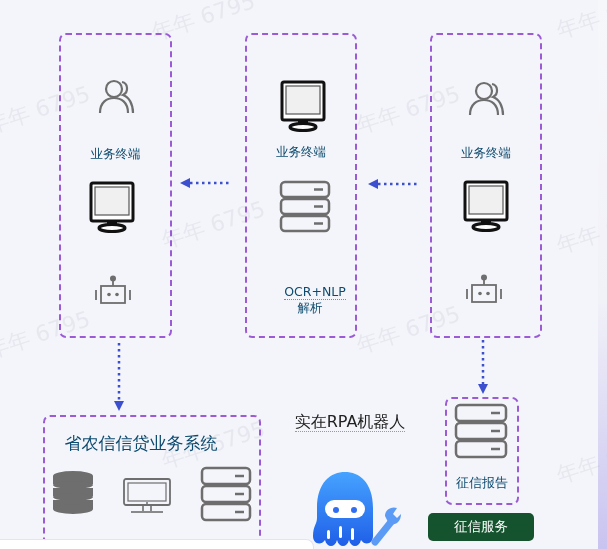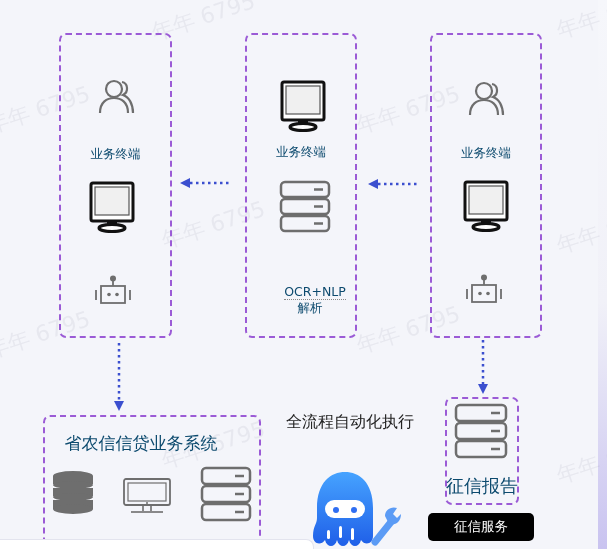--- a/index.html
+++ b/index.html
@@ -26,21 +26,21 @@
   .label {
     position:absolute; font-size:12.5px; color:#0c4a6e; text-align:center; white-space:nowrap;
   }
   .arrow { position:absolute; }
   .caption {
     position:absolute; left:275px; top:411px; width:150px; text-align:center;
     font-size:16px; line-height:21px; color:#222;
   }
   .btn {
     position:absolute; left:428px; top:513px; width:106px; height:28px;
-    background:#000000; color:#fff; border-radius:5px; font-size:13.5px;
+    background:#14532d; color:#fff; border-radius:5px; font-size:13.5px;
     display:flex; align-items:center; justify-content:center; cursor:pointer;
   }
   .bottom-panel {
     position:absolute; left:0; top:539px; width:313px; height:20px;
     background:#fff; border-top:1px solid #e3e4ee; border-right:1px solid #e3e4ee;
     border-radius:0 8px 0 0;
   }
 </style>
 </head>
 <body>
@@ -164,21 +164,21 @@
 <svg class="icon" style="left:199px;top:466px;" width="54" height="56" viewBox="0 0 54 56">
   <rect x="3" y="2" width="48" height="16" rx="4" fill="none" stroke="#6e6e6e" stroke-width="2.5"></rect>
   <rect x="3" y="20" width="48" height="16" rx="4" fill="none" stroke="#6e6e6e" stroke-width="2.5"></rect>
   <rect x="3" y="38" width="48" height="16" rx="4" fill="none" stroke="#6e6e6e" stroke-width="2.5"></rect>
   <line x1="36" y1="10" x2="45" y2="10" stroke="#6e6e6e" stroke-width="2.5"></line>
   <line x1="36" y1="28" x2="45" y2="28" stroke="#6e6e6e" stroke-width="2.5"></line>
   <line x1="36" y1="46" x2="45" y2="46" stroke="#6e6e6e" stroke-width="2.5"></line>
 </svg>
 
 <div class="caption">
-  <div>全流程自动化执行</div>
+  <div><span style="border-bottom:1px dotted #999;">实在RPA机器人</span></div>
 </div>
 <svg class="icon" style="left:305px;top:468px;" width="96" height="81" viewBox="0 0 96 81">
   <defs>
     <linearGradient id="mg" x1="0" y1="0" x2="0" y2="1">
       <stop offset="0" stop-color="#46a3ff"></stop>
       <stop offset="1" stop-color="#1f5fe8"></stop>
     </linearGradient>
   </defs>
   <path d="M12 40 C12 14 26 4 40 4 C54 4 68 14 68 40 L68 68 C68 76 60 78 56 72 C54 80 46 80 44 72 C42 80 34 80 32 72 C30 80 22 80 20 72 C16 78 8 76 8 68 C8 58 12 56 12 50 Z" fill="url(#mg)"></path>
   <rect x="20" y="32" width="40" height="18" rx="9" fill="#fff"></rect>
@@ -193,17 +193,17 @@
 
 <div class="dbox" style="left:445px;top:397px;width:74px;height:108px;"></div>
 <svg class="icon" style="left:453px;top:403px;" width="56" height="56" viewBox="0 0 56 56">
   <rect x="3" y="2" width="50" height="16" rx="4" fill="none" stroke="#6e6e6e" stroke-width="2.5"></rect>
   <rect x="3" y="20" width="50" height="16" rx="4" fill="none" stroke="#6e6e6e" stroke-width="2.5"></rect>
   <rect x="3" y="38" width="50" height="16" rx="4" fill="none" stroke="#6e6e6e" stroke-width="2.5"></rect>
   <line x1="38" y1="10" x2="47" y2="10" stroke="#6e6e6e" stroke-width="2.5"></line>
   <line x1="38" y1="28" x2="47" y2="28" stroke="#6e6e6e" stroke-width="2.5"></line>
   <line x1="38" y1="46" x2="47" y2="46" stroke="#6e6e6e" stroke-width="2.5"></line>
 </svg>
-<div class="label" style="left:445px;top:474px;width:74px;font-size:18px;">征信报告</div>
+<div class="label" style="left:445px;top:474px;width:74px;font-size:13px;">征信报告</div>
 
 <div class="btn">征信服务</div>
 
 <div class="bottom-panel"></div>
 
 </body></html>

